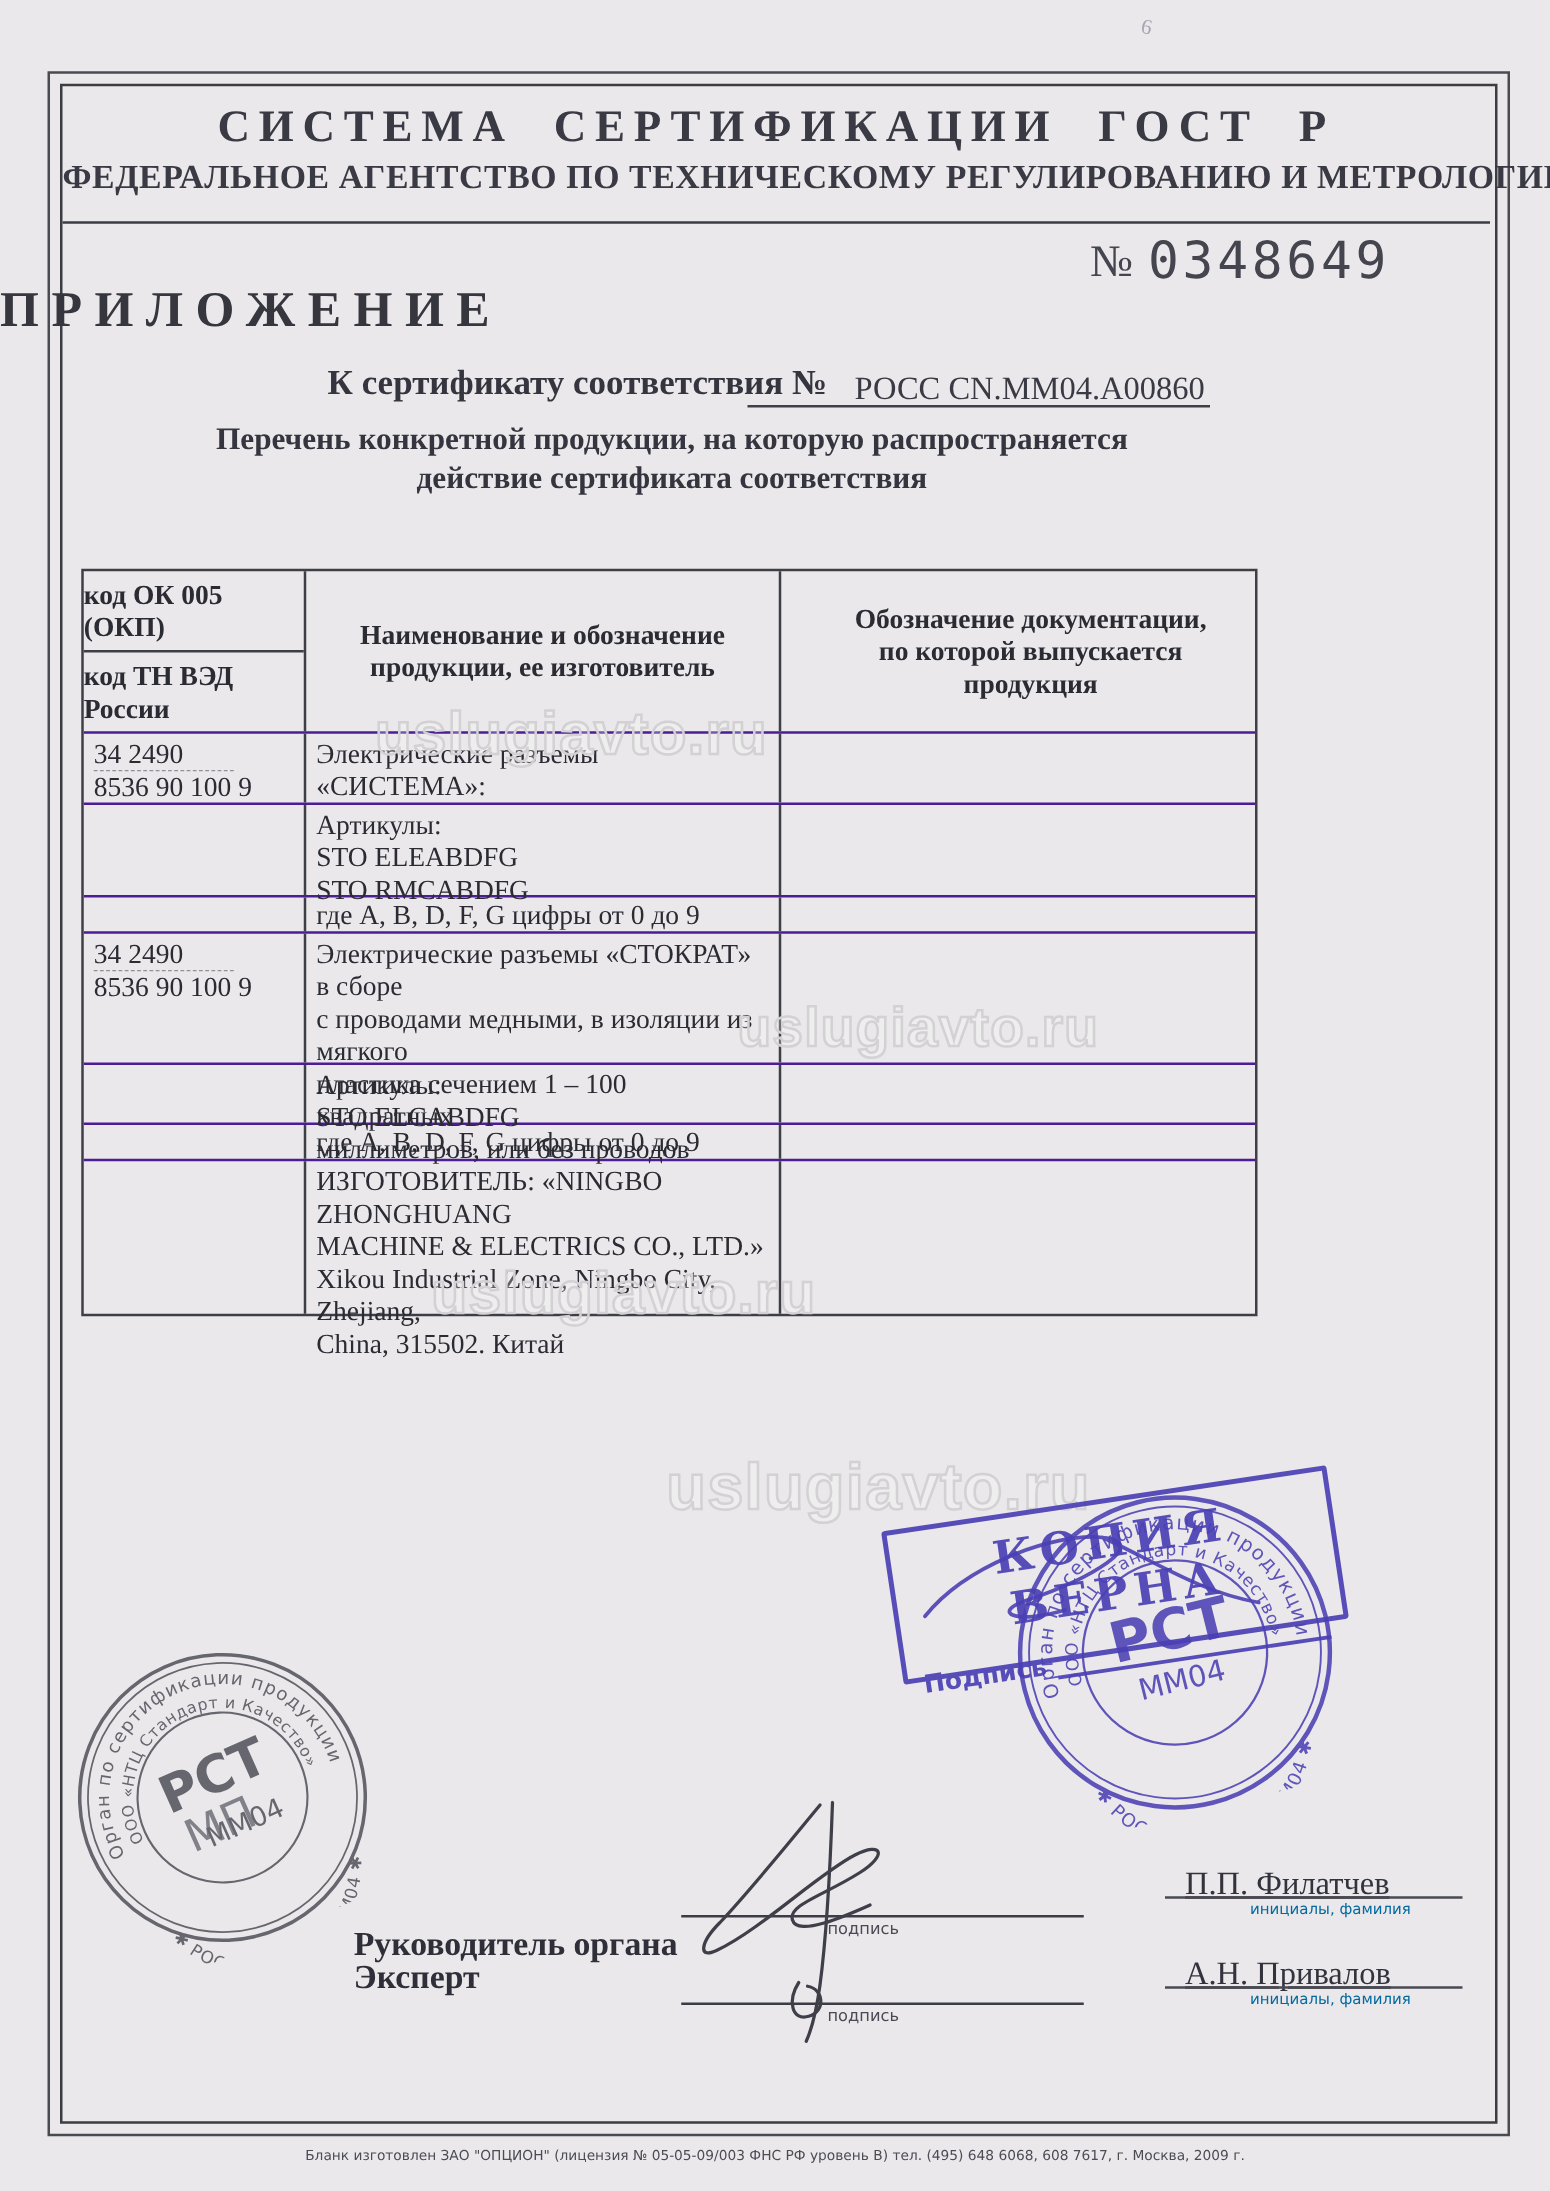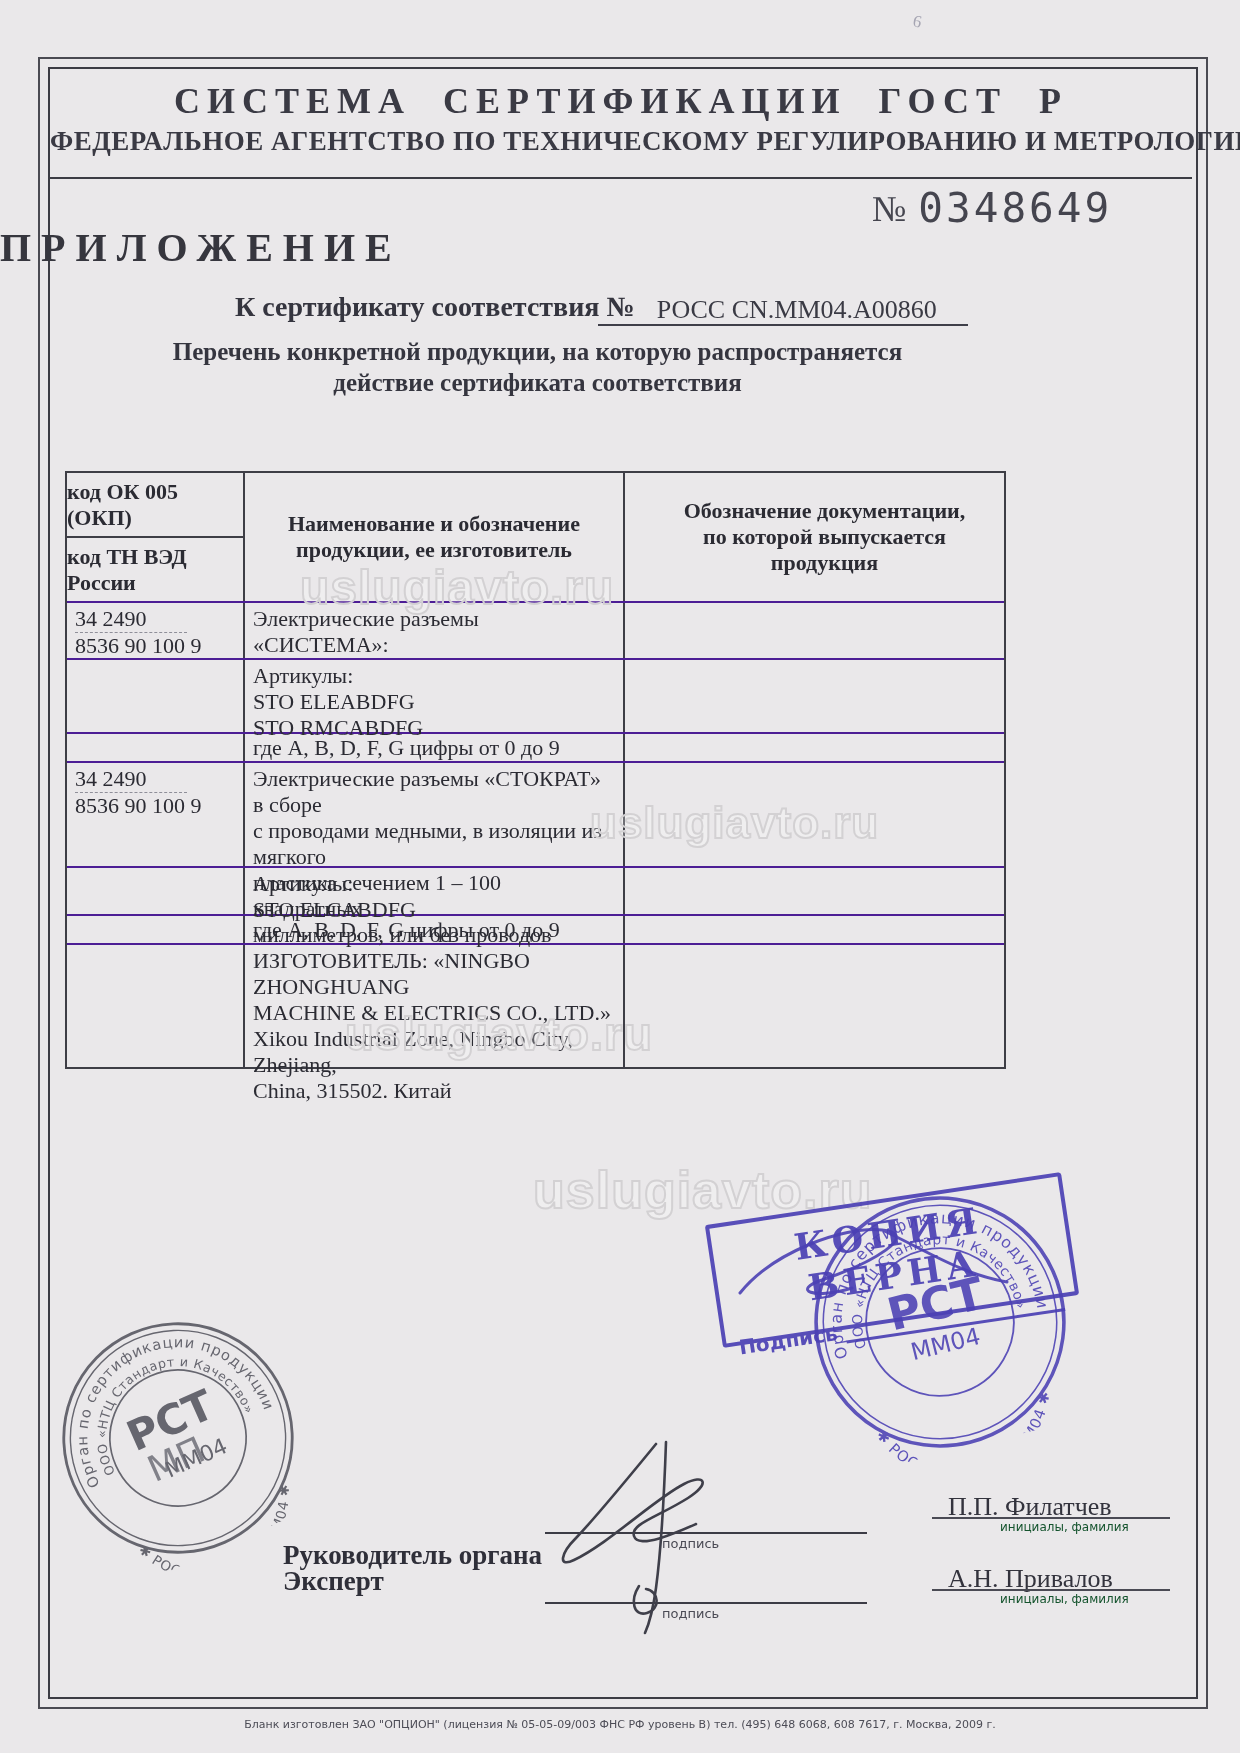--- a/index.html
+++ b/index.html
@@ -18,28 +18,28 @@
   .sys-title{left:50px;top:80px;width:1142px;text-align:center;font-weight:bold;font-size:36px;
              letter-spacing:7px;word-spacing:16px;color:#3a3a44;white-space:nowrap;}
   .agency-title{left:50px;top:126px;width:1142px;text-align:center;font-weight:bold;font-size:27px;
              letter-spacing:0.5px;color:#3a3a44;white-space:nowrap;}
   .corner-mark{left:913px;top:12px;font-size:17px;color:#8a8a9c;transform:rotate(12deg);opacity:.7;}
   .form-number{left:872px;top:188px;display:flex;align-items:flex-start;gap:12px;color:#45454f;}
   .form-number .num-sign{font-size:36px;font-family:"Liberation Serif",serif;}
   .form-number .num-digits{font-family:"DejaVu Sans Mono",monospace;font-size:41px;letter-spacing:3px;margin-top:-4px;}
   .doc-title{left:0;top:224px;width:1068px;text-align:left;font-weight:bold;font-size:40px;
              letter-spacing:10px;color:#36363e;}
-  .cert-line{left:235px;top:291px;display:flex;align-items:flex-start;}
+  .cert-line{left:262px;top:291px;display:flex;align-items:center;}
   .cert-label{font-weight:bold;font-size:28px;color:#35353f;}
   .cert-value{font-size:26px;margin-left:22px;position:relative;top:4px;color:#3a3a44;}
   .cert-underline{left:598px;top:324px;width:370px;height:2px;background:#3f3f49;}
   .purpose1{left:0;top:338px;width:1075px;text-align:center;font-weight:bold;font-size:25px;color:#35353f;}
   .purpose2{left:0;top:369px;width:1075px;text-align:center;font-weight:bold;font-size:25px;color:#35353f;}
   
-  .cert-table{left:65px;top:455px;width:941px;border:2px solid #3e3e46;box-sizing:border-box;background:transparent;margin-top:16px;}
+  .cert-table{left:65px;top:455px;width:941px;border:2px solid #3e3e46;box-sizing:border-box;background:transparent;}
   .t-row{display:flex;box-sizing:border-box;border-top:2px solid #4c1d95;}
   .t-row:first-child{border-top:none;}
   .cell{box-sizing:border-box;font-size:22px;line-height:1.18;color:#2b2b33;padding:3px 8px;white-space:pre-line;}
   .c1{width:178px;border-right:2px solid #3e3e46;flex:none;}
   .c2{width:380px;border-right:2px solid #3e3e46;flex:none;}
   .c3{flex:1;padding-left:28px;}
   .th{font-weight:bold;text-align:center;display:flex;flex-direction:column;justify-content:center;}
   .hdr-row{height:128px;}
   .c1-split{padding:0;display:flex;flex-direction:column;}
   .c1-split .sub{flex:1;display:flex;align-items:center;justify-content:center;font-weight:bold;font-size:22px;}
@@ -79,21 +79,21 @@
   .line-expert{left:545px;top:1602px;width:322px;}
   .sig-caption{font-family:"DejaVu Sans",sans-serif;font-size:13px;color:#4a4a54;}
   .cap-head{left:662px;top:1536px;}
   .cap-expert{left:662px;top:1606px;}
   .sig-name{font-size:26px;color:#33333d;text-decoration:underline;}
   .name-head{left:948px;top:1492px;}
   .name-expert{left:948px;top:1564px;}
   .name-line{height:2px;background:#4a4a54;}
   .nline-head{left:932px;top:1517px;width:238px;}
   .nline-expert{left:932px;top:1589px;width:238px;}
-  .name-caption{font-family:"DejaVu Sans",sans-serif;font-size:12px;color:#14532d;text-align:center;}
+  .name-caption{font-family:"DejaVu Sans",sans-serif;font-size:12px;color:#0369a1;text-align:center;}
   .ncap-head{left:1000px;top:1520px;}
   .ncap-expert{left:1000px;top:1592px;}
   .fine-print{left:0;top:1718px;width:1240px;text-align:center;font-family:"DejaVu Sans",sans-serif;
       font-size:11px;color:#4c4c56;}
   svg text{font-family:"DejaVu Sans",sans-serif;}
 </style>
 </head>
 <body>
 
 <div class="page">

